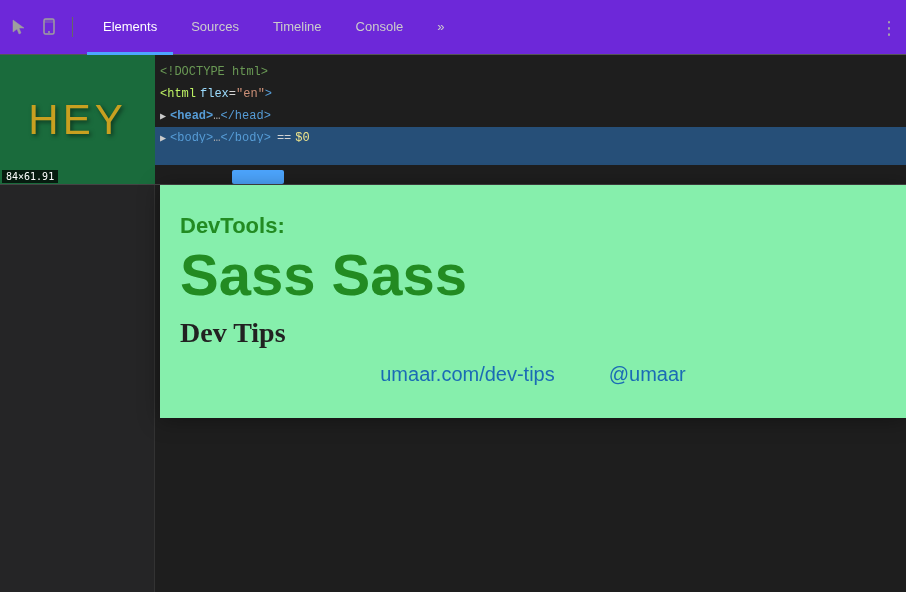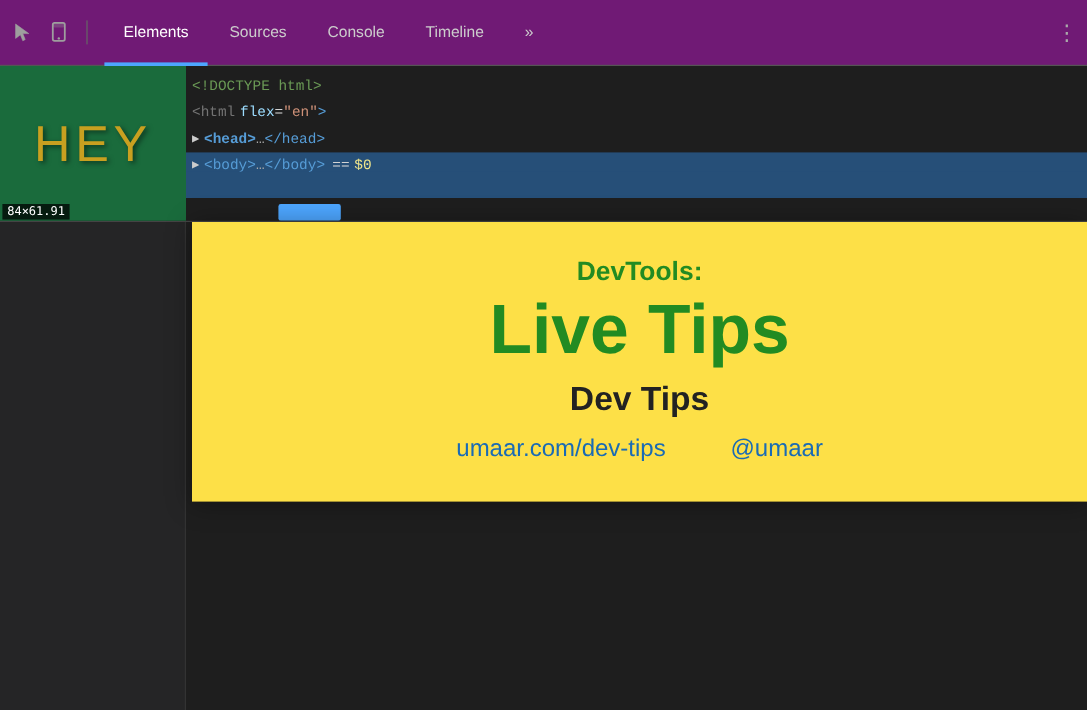--- a/index.html
+++ b/index.html
@@ -6,21 +6,21 @@
     body {
       width: 906px;
       height: 592px;
       overflow: hidden;
       font-family: monospace;
       background: #2b2b2b;
     }
 
     
     .devtools-bar {
-      background: #701a75;
+      background: #6d28d9;
       height: 55px;
       display: flex;
       align-items: center;
       padding: 0 8px;
       border-bottom: 1px solid #555;
       position: relative;
     }
 
     .devtools-icons {
       display: flex;
@@ -135,21 +135,21 @@
     .overlay-title {
       font-family: Arial, sans-serif;
       font-size: 58px;
       font-weight: bold;
       color: #228b22;
       line-height: 1.1;
       margin-bottom: 10px;
     }
 
     .overlay-section {
-      font-family: Liberation Sans, sans-serif;
+      font-family: Liberation Serif, serif;
       font-size: 28px;
       font-weight: bold;
       color: #222;
       margin-bottom: 14px;
     }
 
     .overlay-links {
       display: flex;
       justify-content: center;
       gap: 54px;
@@ -202,24 +202,24 @@
   </div>
 
   <div class="devtools-tabs">
     <div class="devtools-tab active">
       <span>Elements</span>
     </div>
     <div class="devtools-tab">
       <span>Sources</span>
     </div>
     <div class="devtools-tab">
+      <span>Timeline</span>
+    </div>
+    <div class="devtools-tab">
       <span>Console</span>
-    </div>
-    <div class="devtools-tab">
-      <span>Timeline</span>
     </div>
     <div class="devtools-tab">
       <span>»</span>
     </div>
   </div>
 
   <div class="devtools-bar-right">
 
     <div style="cursor:pointer;color:#aaa;font-size:18px;">⋮</div>
   </div>
@@ -229,21 +229,21 @@
 
   <div class="thumbnail">
     <span class="hey-text">HEY</span>
     <div class="size-badge">84×61.91</div>
   </div>
 
   <div class="html-line">
     <span style="color:#6a9955;text-align:right;">&lt;!DOCTYPE html&gt;</span>
   </div>
   <div class="html-line">
-    <span style="color:#737373;">&lt;html</span>
+    <span style="color:#bef264;">&lt;html</span>
     <span style="color:#9cdcfe;margin-left:4px;">flex</span>
     <span style="color:#d4d4d4;">=</span>
     <span style="color:#ce9178;">"en"</span>
     <span style="color:#569cd6;">&gt;</span>
   </div>
   <div class="html-line">
     <span class="arrow">▶</span>
     <span style="color:#569cd6;font-weight:bold;">&lt;head&gt;</span>
     <span style="color:#aaa;">…</span>
     <span style="color:#569cd6;">&lt;/head&gt;</span>
@@ -282,21 +282,21 @@
       <span style="cursor:pointer;display:inline-block;width:0;height:0;border-top:4px solid transparent;border-bottom:4px solid transparent;border-left:6px solid #888;margin-right:3px;"></span>
       <span style="color:#ce9178;">8px</span>
       <span>;</span>
     </div>
     <div class="code-line">
       <span>}</span>
     </div>
   </div>
 </div>
 
-<div style="position:absolute;top:185px;left:160px;right:0;background:#fde047;z-index:10;padding:28px 20px 32px 20px;text-align:center;box-shadow:0 2px 20px rgba(0,0,0,0.35);">
+<div style="position:absolute;top:185px;left:160px;right:0;background:#86efac;z-index:10;padding:28px 20px 32px 20px;box-shadow:0 2px 20px rgba(0,0,0,0.35);">
   <div class="overlay-subtitle">DevTools:</div>
-  <div class="overlay-title">Live Tips</div>
+  <div class="overlay-title">Sass Sass</div>
   <div class="overlay-section">Dev Tips</div>
   <div class="overlay-links">
     <a class="overlay-link" href="#">umaar.com/dev-tips</a>
     <a class="overlay-link" href="#">@umaar</a>
   </div>
 </div>
 
 </body></html>

